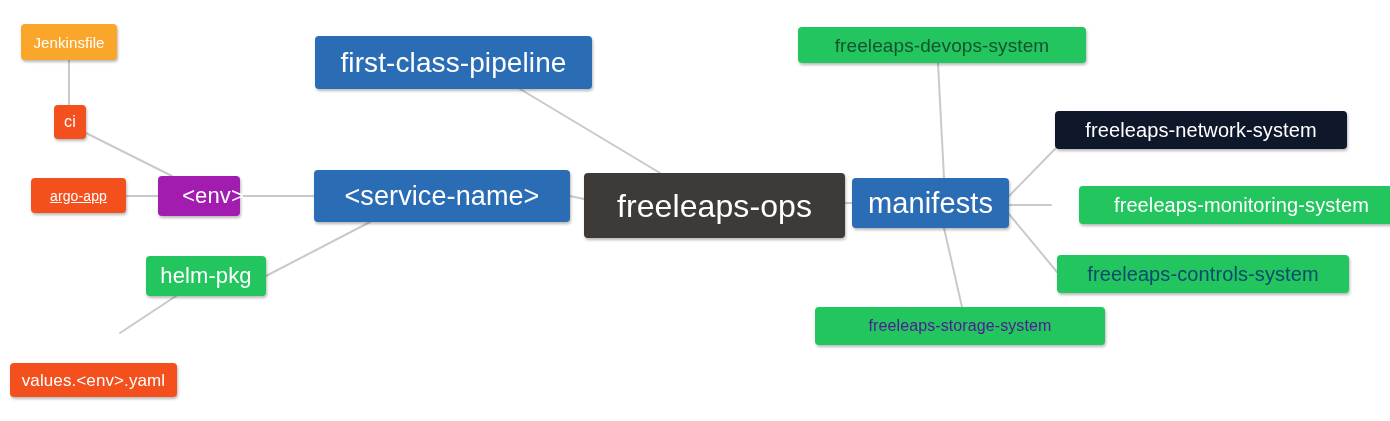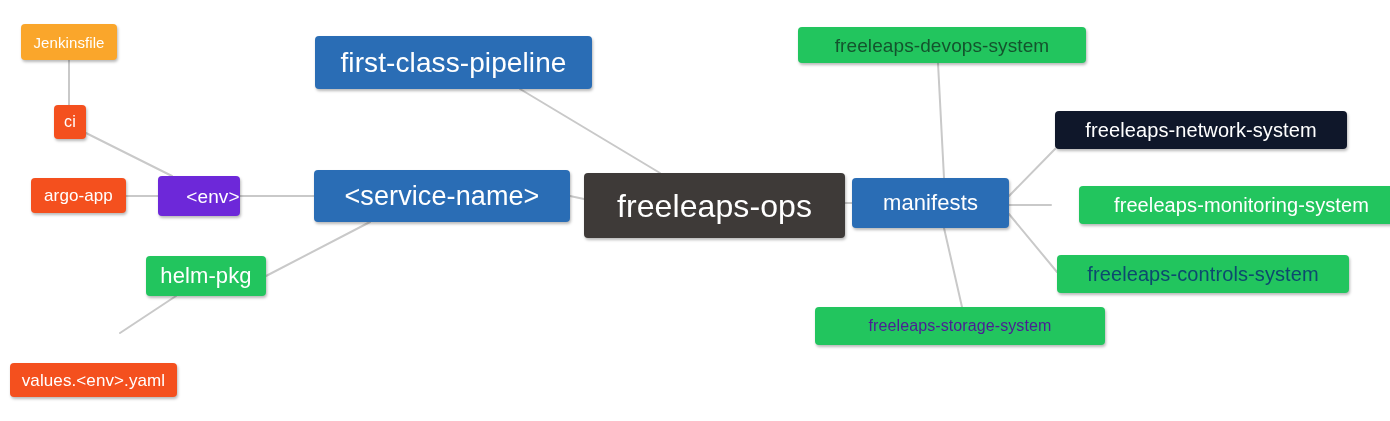--- a/index.html
+++ b/index.html
@@ -66,36 +66,36 @@
       <line x1="1009" y1="214" x2="1057" y2="272" stroke="#c9c9c9" stroke-width="2" stroke-linecap="round"></line>
       <line x1="944" y1="228" x2="962" y2="307" stroke="#c9c9c9" stroke-width="2" stroke-linecap="round"></line>
     </svg>
   <div id="node-layer">
       <div class="node" style="left: 21px; top: 24px; width: 96px; height: 36px; background: rgb(250, 166, 43); font-size: 15px; color: rgb(255, 255, 255);">
         <span class="node-label">Jenkinsfile</span>
       </div>
       <div class="node" style="left: 54px; top: 105px; width: 32px; height: 34px; background: rgb(244, 80, 30); font-size: 16px; color: rgb(255, 255, 255);">
         <span class="node-label">ci</span>
       </div>
-      <div class="node" style="left: 31px; top: 178px; width: 95px; height: 35px; background: rgb(244, 80, 30); font-size: 17px; color: rgb(255, 255, 255);">
+      <div class="node" style="left: 31px; top: 178px; width: 95px; height: 35px; background: rgb(244, 80, 30); font-size: 14px; color: rgb(255, 255, 255); text-decoration: underline;">
         <span class="node-label">argo-app</span>
       </div>
-      <div class="node" style="left: 158px; top: 176px; width: 82px; height: 40px; background: #6d28d9; font-size: 19px; color: rgb(255, 255, 255); padding-left: 28px;">
+      <div class="node" style="left: 158px; top: 176px; width: 82px; height: 40px; background: #a21caf; font-size: 22px; color: rgb(255, 255, 255); padding-left: 28px;">
         <span class="node-label">&lt;env&gt;</span>
       </div>
       <div class="node" style="left: 314px; top: 170px; width: 256px; height: 52px; background: rgb(42, 109, 181); font-size: 27px; color: rgb(255, 255, 255);">
         <span class="node-label">&lt;service-name&gt;</span>
       </div>
       <div class="node" style="left: 315px; top: 36px; width: 277px; height: 53px; background: rgb(42, 109, 181); font-size: 28px; color: rgb(255, 255, 255);">
         <span class="node-label">first-class-pipeline</span>
       </div>
       <div class="node" style="left: 584px; top: 173px; width: 261px; height: 65px; background: rgb(62, 58, 56); font-size: 32px; color: rgb(255, 255, 255);">
         <span class="node-label">freeleaps-ops</span>
       </div>
-      <div class="node" style="left: 852px; top: 178px; width: 157px; height: 50px; background: rgb(42, 109, 181); font-size: 22px; color: rgb(255, 255, 255);">
+      <div class="node" style="left: 852px; top: 178px; width: 157px; height: 50px; background: rgb(42, 109, 181); font-size: 29px; color: rgb(255, 255, 255);">
         <span class="node-label">manifests</span>
       </div>
       <div class="node" style="left: 798px; top: 27px; width: 288px; height: 36px; background: rgb(34, 197, 94); font-size: 19px; color: #14532d;">
         <span class="node-label">freeleaps-devops-system</span>
       </div>
       <div class="node" style="left: 1055px; top: 111px; width: 292px; height: 38px; background: #0f172a; font-size: 20px; color: rgb(255, 255, 255);">
         <span class="node-label">freeleaps-network-system</span>
       </div>
       <div class="node" style="left: 1051px; top: 186px; width: 325px; height: 38px; background: rgb(34, 197, 94); font-size: 20px; color: rgb(255, 255, 255); margin-left: 28px;">
         <span class="node-label">freeleaps-monitoring-system</span>

